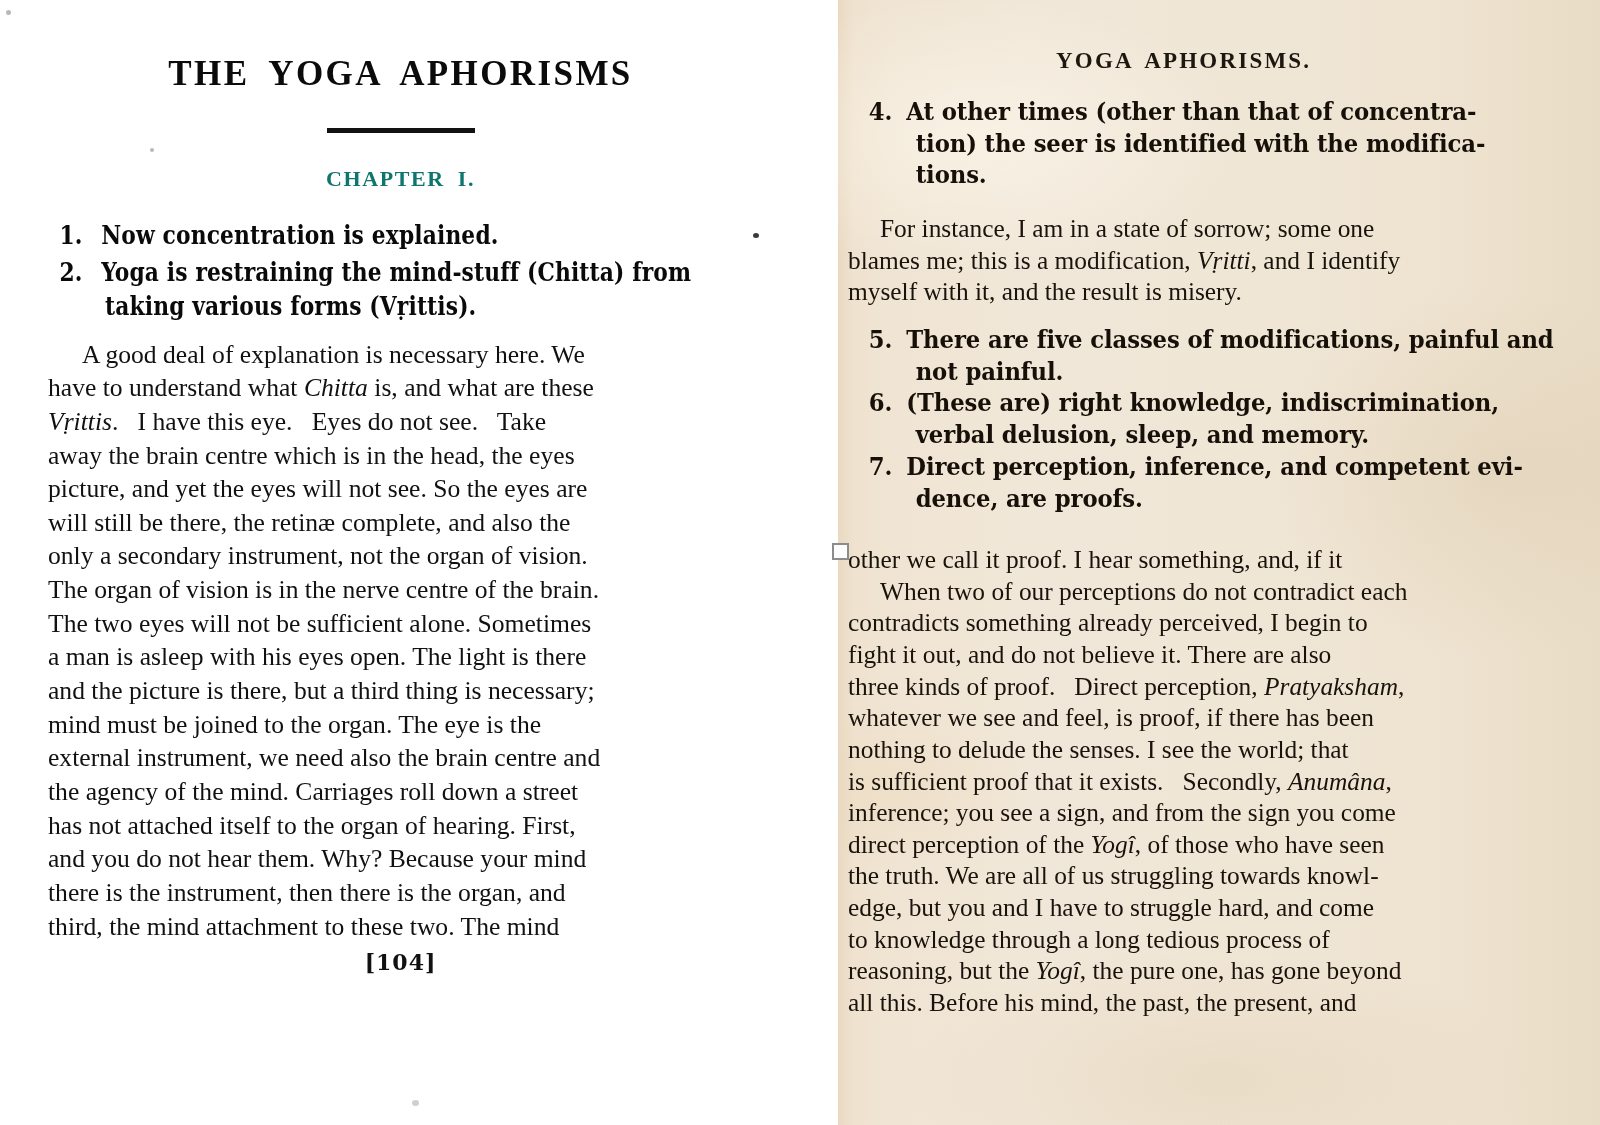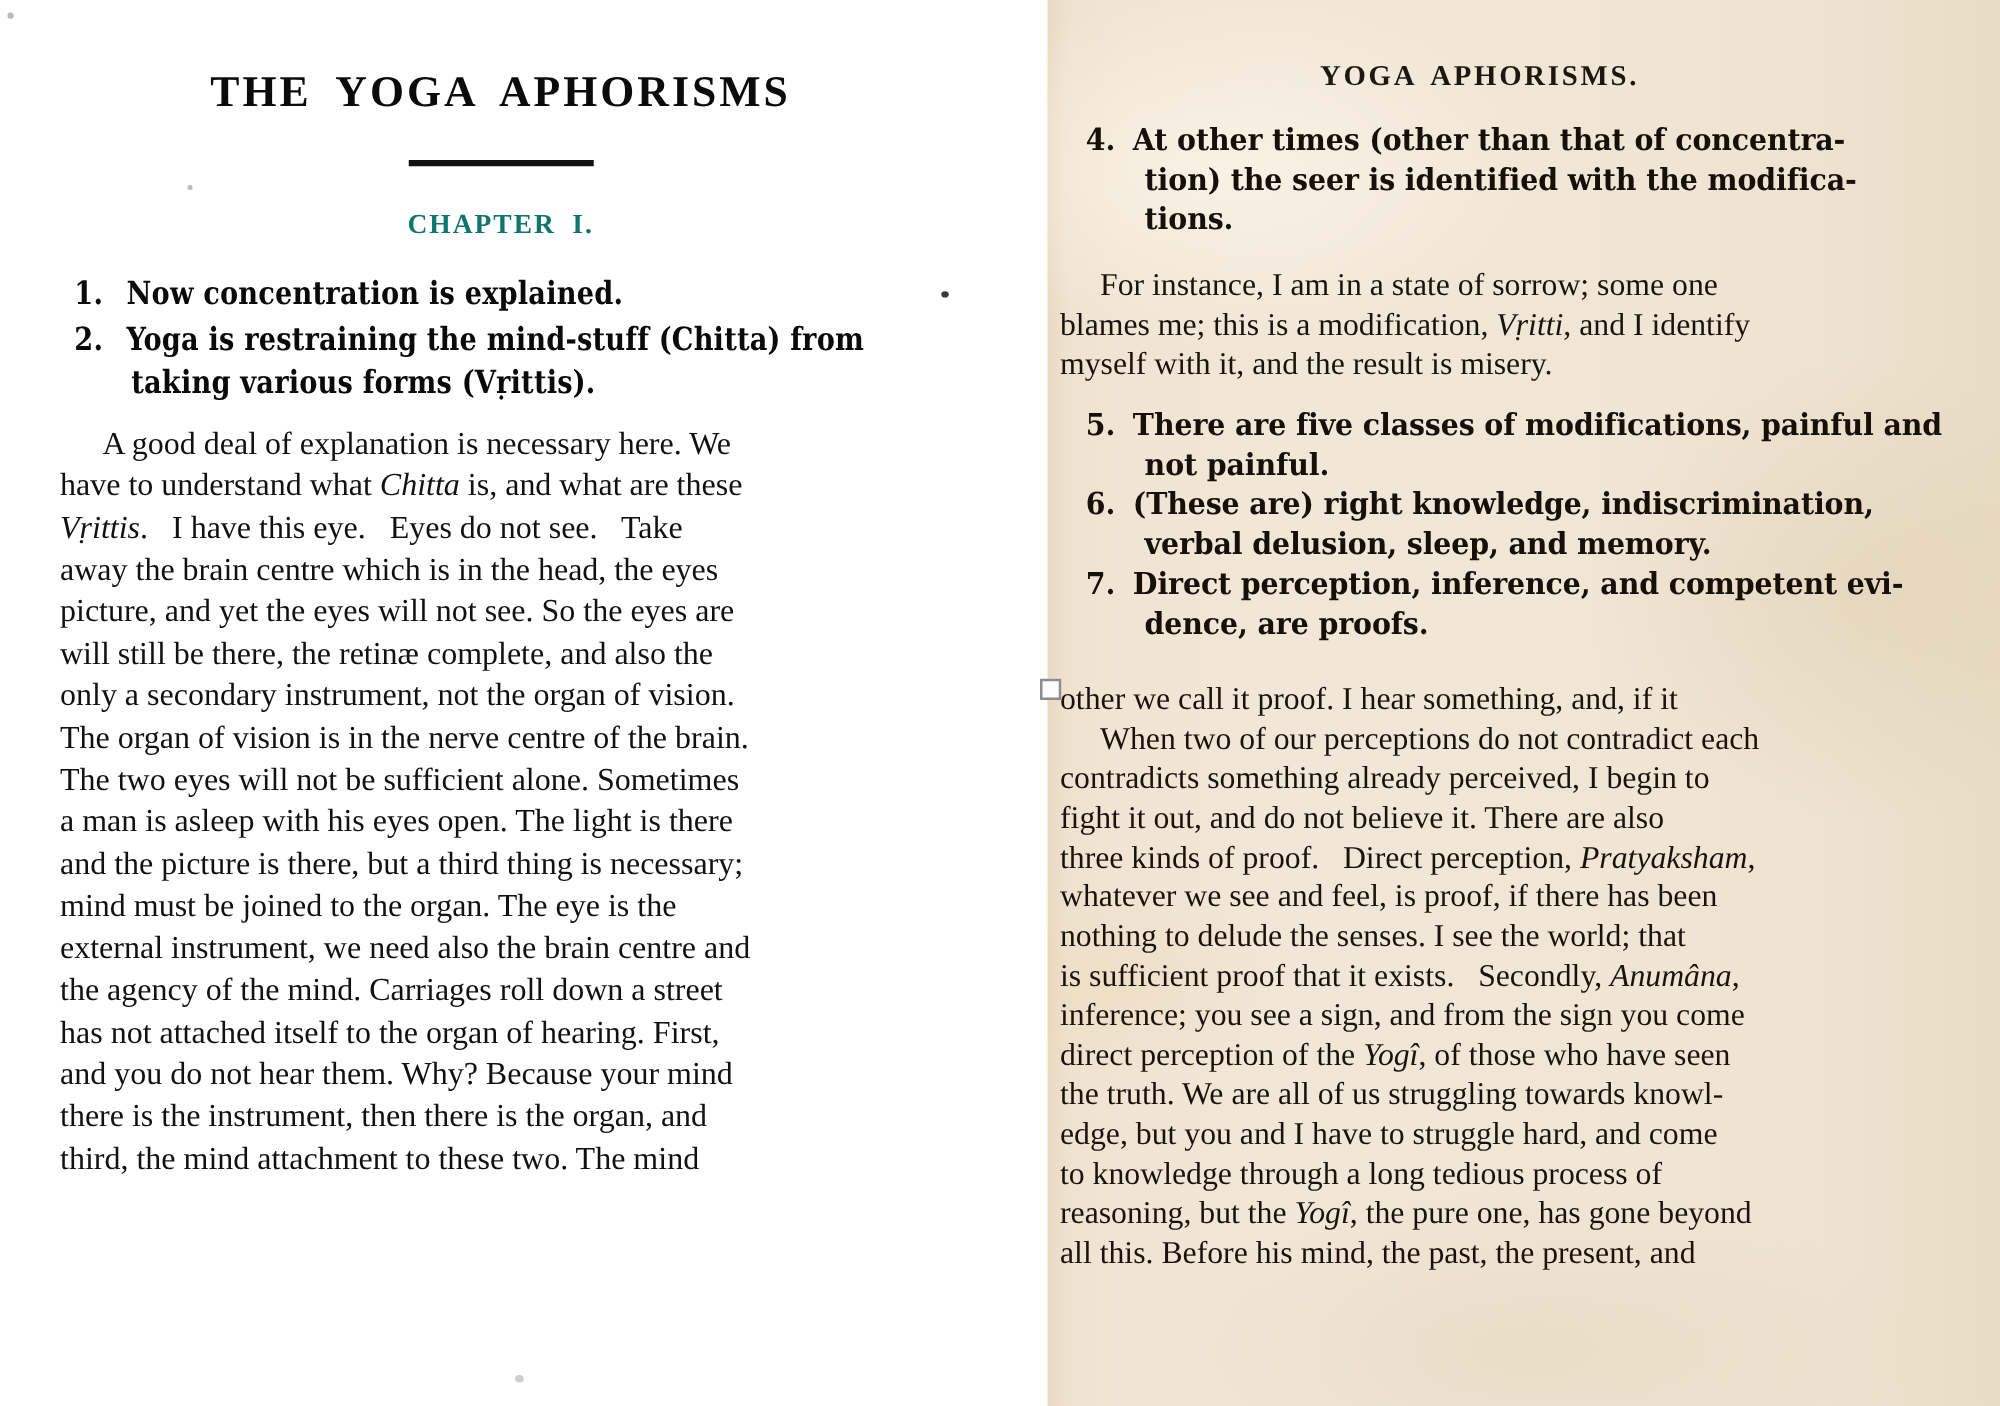--- a/index.html
+++ b/index.html
@@ -292,20 +292,21 @@
         <span class="ln">and the picture is there, but a third thing is necessary;</span>
         <span class="ln">mind must be joined to the organ.   The eye is the</span>
         <span class="ln">external instrument, we need also the brain centre and</span>
         <span class="ln">the agency of the mind.   Carriages roll down a street</span>
         <span class="ln">has not attached itself to the organ of hearing.   First,</span>
         <span class="ln">and you do not hear them.   Why?   Because your mind</span>
         <span class="ln">there is the instrument, then there is the organ, and</span>
         <span class="ln">third, the mind attachment to these two.   The mind</span>
       </p>
 
+      <p class="folio">[104]</p>
     </div>
   </div>
 
   <div class="page-right">
     <div class="right-inner">
 
       <div class="run-head">
         <span class="rh-title">YOGA APHORISMS.</span>
         <span class="rh-folio">109</span>
       </div>

